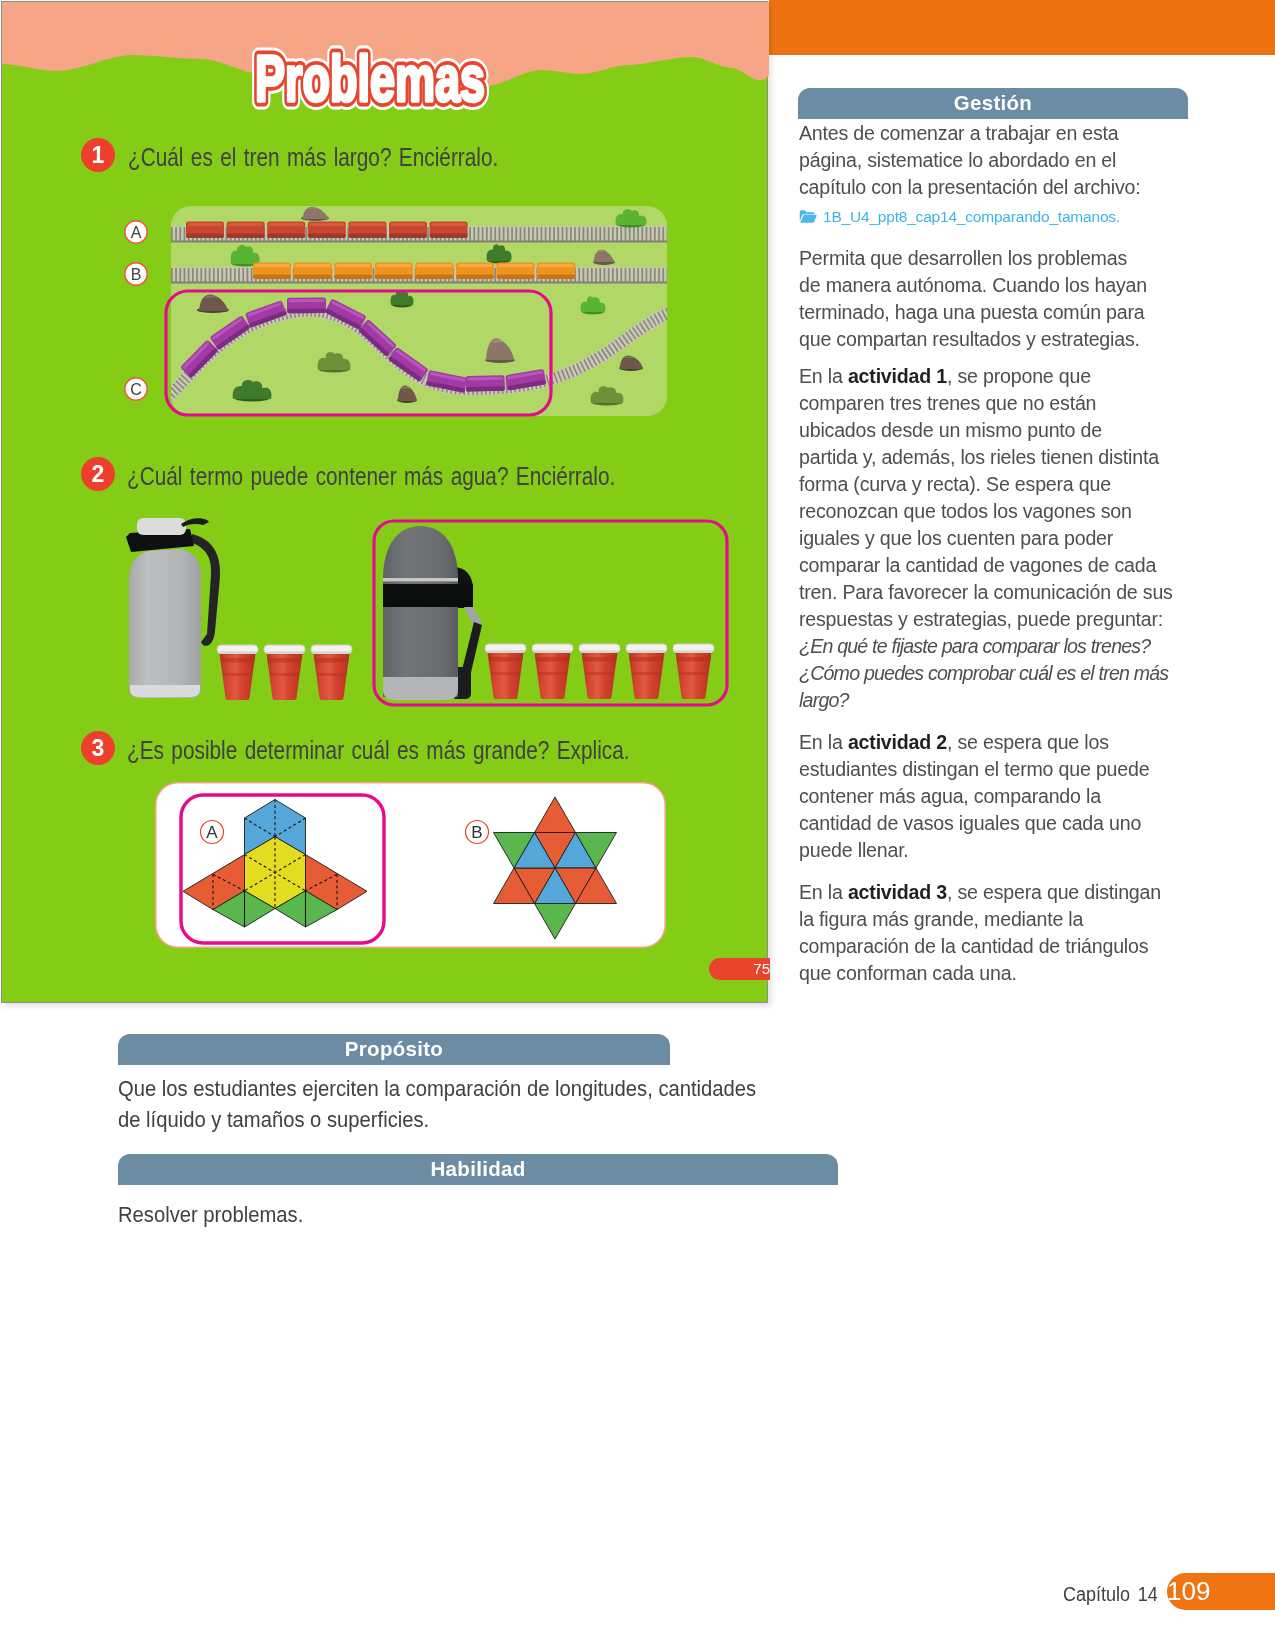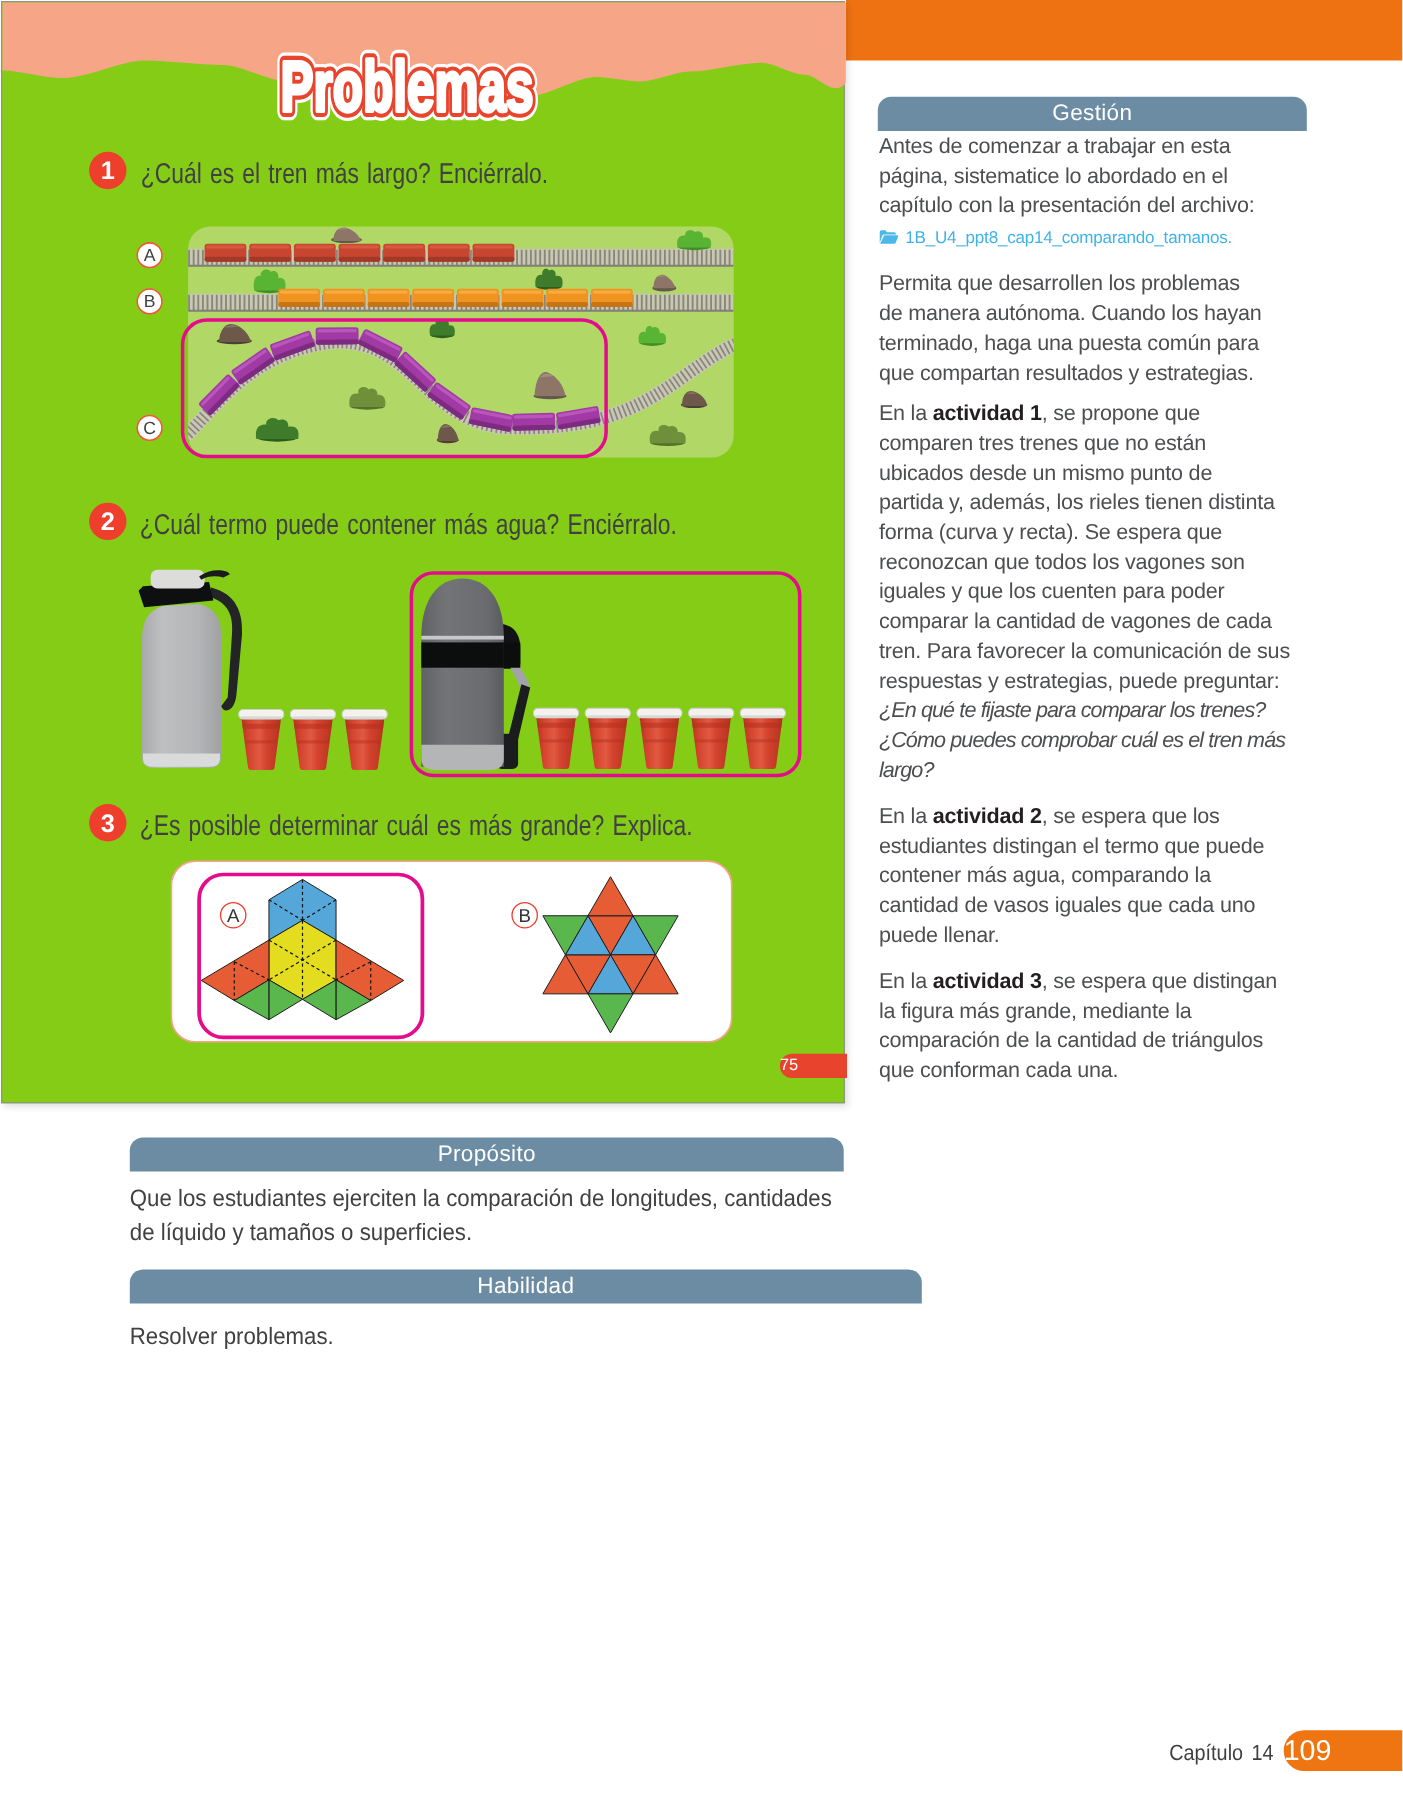--- a/index.html
+++ b/index.html
@@ -1,27 +1,27 @@
 <!DOCTYPE html>
 <html><head><meta charset="utf-8"><style>
 *{margin:0;padding:0;box-sizing:border-box}
 body{width:1275px;height:1650px;position:relative;background:#fff;font-family:"Liberation Sans",sans-serif;overflow:hidden}
 .page{position:absolute;left:1px;top:1px;width:767px;height:1002px;background:#84cc16;border:1.4px solid #8e8e8e;box-shadow:3px 3px 6px rgba(0,0,0,0.12)}
 .num{position:absolute;width:34px;height:34px;border-radius:50%;background:#ee3e2c;color:#fff;font-weight:bold;font-size:23px;text-align:center;line-height:34px}
 .q{position:absolute;font-size:26px;color:#414042;white-space:nowrap;transform:scaleX(0.8);transform-origin:0 0;word-spacing:2px}
-.bar{position:absolute;height:31px;background:#6b8ca2;border-radius:12px 12px 0 0;color:#fff;font-weight:normal;font-size:20.5px;text-align:center;line-height:30px;letter-spacing:0.3px}
+.bar{position:absolute;height:31px;background:#6b8ca2;border-radius:12px 12px 0 0;color:#fff;font-weight:bold;font-size:20.5px;text-align:center;line-height:30px;letter-spacing:0.3px}
 .btxt{position:absolute;font-size:21.5px;color:#414042;line-height:31px;white-space:nowrap;transform:scaleX(0.94);transform-origin:0 0}
 .rcol{position:absolute;left:799px;top:120px;width:400px;font-size:19.6px;line-height:27px;color:#4d4e50;letter-spacing:-0.2px;white-space:nowrap}
 .rcol p{margin-bottom:15px}
 .rcol p.p1{margin-bottom:2px}
 .rcol p.p2{margin-bottom:10px}
 .rcol b{color:#231f20}
 .rcol i{letter-spacing:-0.8px}
 .lnk{color:#3fb3e8;font-size:15.5px;margin-bottom:11px}
-.tab75{position:absolute;left:707px;top:956px;width:61px;height:22px;background:#e8432c;border-radius:11px 0 0 11px;color:#fff;font-size:15px;text-align:left;line-height:22px}
+.tab75{position:absolute;left:707px;top:956px;width:61px;height:22px;background:#e8432c;border-radius:11px 0 0 11px;color:#fff;font-size:15px;text-align:right;line-height:22px}
 .oband{position:absolute;left:768.5px;top:0;width:506.5px;height:55px;background:#ee7211}
 .cap{position:absolute;left:1063px;top:1583px;font-size:20px;color:#404041;white-space:nowrap;transform:scaleX(0.9);transform-origin:0 0;word-spacing:3px}
 .tab109{position:absolute;left:1167px;top:1573px;width:108px;height:37px;background:#ef7412;border-radius:18.5px 0 0 18.5px;color:#fff;font-size:26px;text-align:left;line-height:37px}
 </style></head><body>
 <div class="oband"></div>
 <div class="page">
 <svg style="position:absolute;left:0;top:0" width="767" height="115" viewBox="0 0 767 115">
       <path d="M0,0 L767,0 L767,73 C756,88 741,66 730,66 C718,66 702,55 690,55 C670,55 644,63 625,63 C612,63 594,72 580,72 C568,72 552,68 540,68 C522,68 498,85 480,85 C462,85 438,95 420,95 C393,95 357,92 330,92 C309,92 281,72 260,72 C242,72 218,57 200,57 C179,57 151,53 130,53 C108,53 78,69 55,69 C38,69 16,62 0,62 Z" fill="#f6a586"></path>
       <g font-family="Liberation Sans" font-weight="bold" font-size="65" text-anchor="middle">
         <text x="368" y="99" textLength="230" lengthAdjust="spacingAndGlyphs" fill="none" stroke="#fff" stroke-width="17" stroke-linejoin="round">Problemas</text>
@@ -340,21 +340,21 @@
       <polygon points="400.0,86.0 359.0,86.0 379.5,50.5" fill="#55a7da" stroke="#1c1c1c" stroke-width="0.9" stroke-linejoin="round"></polygon>
       <polygon points="379.5,50.5 420.5,50.5 400.0,15.0" fill="#e65c35" stroke="#1c1c1c" stroke-width="0.9" stroke-linejoin="round"></polygon>
       <polygon points="420.5,50.5 441.0,86.0 461.5,50.5" fill="#59b74e" stroke="#1c1c1c" stroke-width="0.9" stroke-linejoin="round"></polygon>
       <polygon points="441.0,86.0 420.5,121.5 461.5,121.5" fill="#e65c35" stroke="#1c1c1c" stroke-width="0.9" stroke-linejoin="round"></polygon>
       <polygon points="420.5,121.5 379.5,121.5 400.0,157.0" fill="#59b74e" stroke="#1c1c1c" stroke-width="0.9" stroke-linejoin="round"></polygon>
       <polygon points="379.5,121.5 359.0,86.0 338.5,121.5" fill="#e65c35" stroke="#1c1c1c" stroke-width="0.9" stroke-linejoin="round"></polygon>
       <polygon points="359.0,86.0 379.5,50.5 338.5,50.5" fill="#59b74e" stroke="#1c1c1c" stroke-width="0.9" stroke-linejoin="round"></polygon>
     </svg>
 <div class="tab75">75</div>
 </div>
-<div class="bar" style="left:118px;top:1034px;width:649px">Propósito</div>
+<div class="bar" style="left:118px;top:1034px;width:552px">Propósito</div>
 <div class="btxt" style="left:118px;top:1074px">Que los estudiantes ejerciten la comparación de longitudes, cantidades<br>de líquido y tamaños o superficies.</div>
 <div class="bar" style="left:118px;top:1154px;width:720px">Habilidad</div>
 <div class="btxt" style="left:118px;top:1200px">Resolver problemas.</div>
 <div class="bar" style="left:798px;top:88px;width:390px">Gestión</div>
 <div class="rcol">
 <p class="p1">Antes de comenzar a trabajar en esta<br>página, sistematice lo abordado en el<br>capítulo con la presentación del archivo:</p>
 <p class="lnk"><svg width="18" height="15" viewBox="0 0 19 15" style="vertical-align:-2px;margin-right:6px">
         <path d="M0.8,13.4 L0.8,2.6 Q0.8,1 2.5,1 L6.2,1 L7.8,2.9 L14.8,2.9 Q16.4,2.9 16.4,4.5 L16.4,5 L4.9,5 Q3.7,5 3.3,6.1 L0.8,13.4 Z" fill="#4db8e8"></path>
         <path d="M1.2,14 L4.2,6.6 Q4.6,5.7 5.6,5.7 L17.6,5.7 Q19,5.7 18.5,7 L16.2,12.9 Q15.8,14 14.6,14 Z" fill="#4db8e8"></path>
         <path d="M1.6,12.2 L4.6,6.4" stroke="#ffffff" stroke-width="0.7" fill="none" opacity="0.9"></path>

